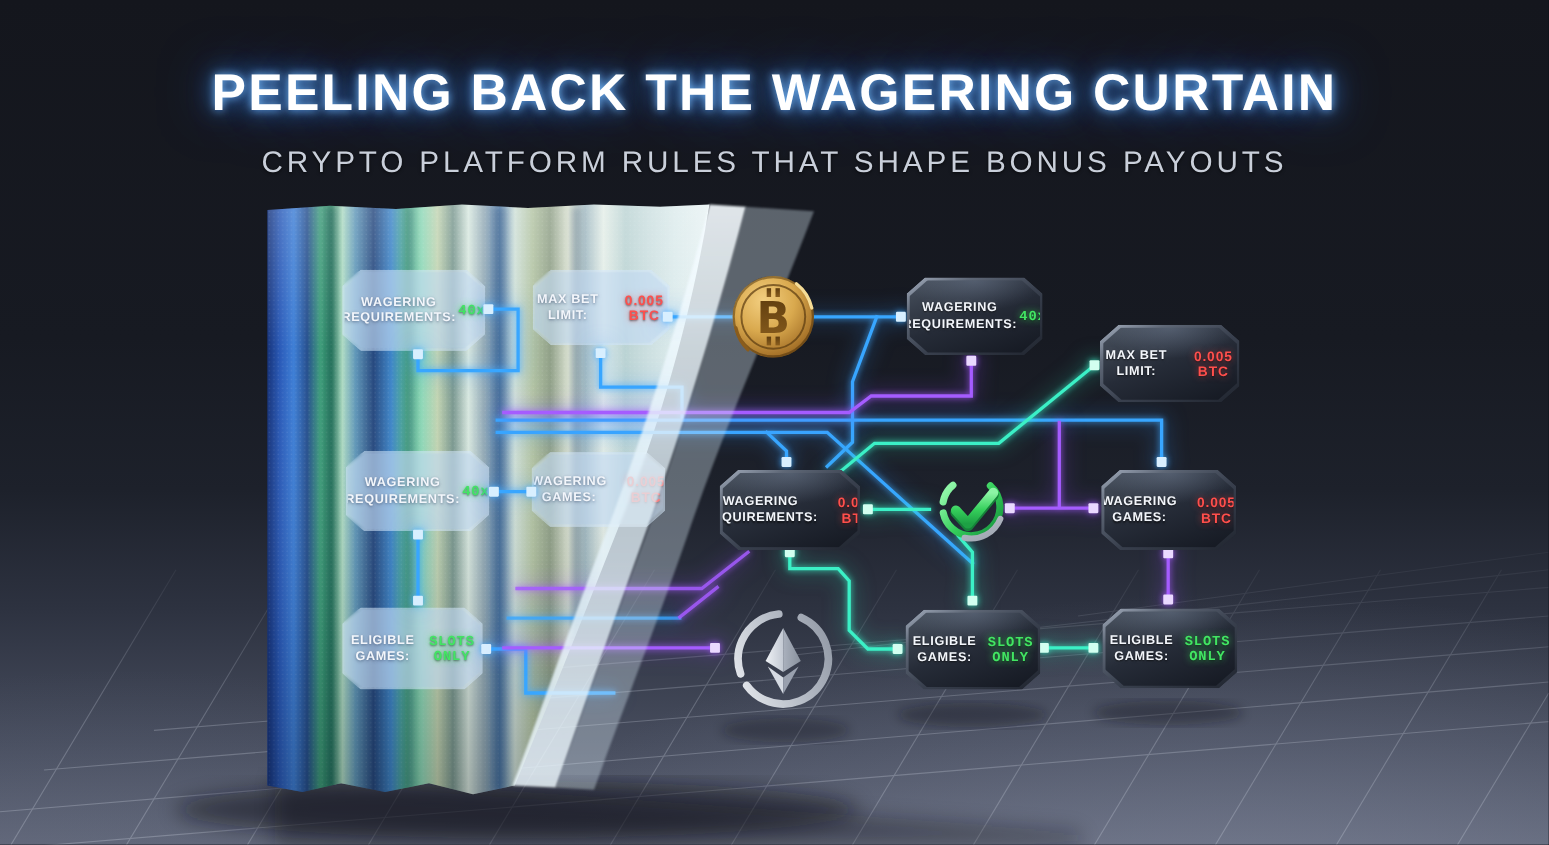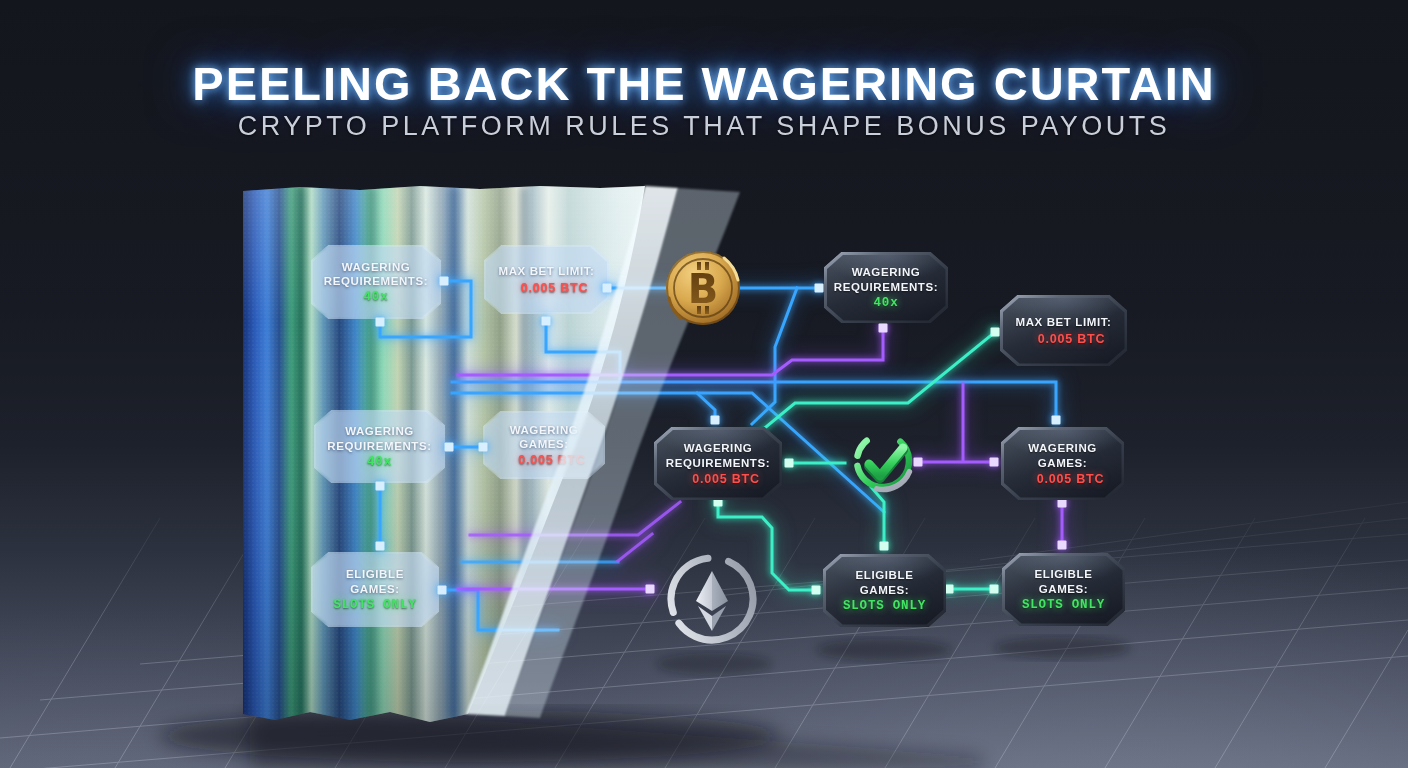--- a/index.html
+++ b/index.html
@@ -10,35 +10,35 @@
       radial-gradient(760px 360px at 8% 112%, rgba(120,128,150,.30), rgba(120,128,150,0) 70%),
       linear-gradient(180deg,#14161d 0%,#171a22 40%,#1d212b 58%,#2d3240 72%,#474d5e 88%,#5d6375 100%);
   }
   #stage > *{position:absolute;}
   .layer{left:0;top:0;width:1408px;height:768px;}
 
   
   .header{left:0;top:56px;width:1408px;text-align:center;z-index:8;}
   .title{font-size:47px;font-weight:800;letter-spacing:2px;color:#ffffff;
     text-shadow:0 0 8px rgba(120,190,255,.95),0 0 22px rgba(70,150,255,.8),0 0 48px rgba(50,120,255,.55),0 2px 2px rgba(0,0,20,.6);}
-  .subtitle{margin-top:0;font-size:27px;font-weight:500;letter-spacing:3.5px;color:#c9cfda;
+  .subtitle{margin-top:21px;font-size:27px;font-weight:500;letter-spacing:3.5px;color:#c9cfda;
     text-shadow:0 1px 3px rgba(0,0,0,.7);}
 
   
   .node{z-index:7;}
   .node.glass{z-index:3;}
   .oct{clip-path:polygon(17px 0,calc(100% - 17px) 0,100% 15px,100% calc(100% - 15px),calc(100% - 17px) 100%,17px 100%,0 calc(100% - 15px),0 15px);}
   .node-bg{position:absolute;inset:0;}
   .node.dark .node-bg{background:linear-gradient(150deg,#a6b0c0 0%,#5f6877 24%,#39404e 55%,#20252f 100%);}
   .node.dark .node-in{position:absolute;inset:2.5px;
     background:radial-gradient(90px 40px at 50% 0%,rgba(130,145,170,.35),rgba(130,145,170,0) 70%),
                linear-gradient(160deg,#49525f 0%,#262c38 48%,#141821 100%);}
   .node.glass .node-bg{background:rgba(212,232,252,.55);}
   .node.glass .node-in{position:absolute;inset:2px;background:rgba(165,195,228,.20);backdrop-filter:blur(1.5px);}
-  .node-in{display:flex;flex-direction:column;align-items:center;justify-content:center;gap:2px;text-align:center;}
+  .node-in{display:flex;flex-direction:row;align-items:center;justify-content:center;gap:2px;text-align:center;}
   .node-label{font-size:11.5px;line-height:1.25;font-weight:700;letter-spacing:.6px;color:#f3f6fb;max-width:110px;
     text-shadow:0 1px 2px rgba(0,0,0,.75),0 0 6px rgba(255,255,255,.12);}
   .node.glass .node-label{text-shadow:0 1px 3px rgba(15,35,70,.6),0 0 5px rgba(255,255,255,.25);}
   .narrow .node-label{max-width:80px;}
   .node-value{font-size:12.5px;font-weight:700;letter-spacing:.8px;}
   .v-green{color:#42e563;text-shadow:0 0 7px rgba(66,229,99,.8),0 1px 2px rgba(0,0,0,.6);font-family:Liberation Mono, monospace;}
   .v-red{color:#ff4f4c;text-shadow:0 0 7px rgba(255,79,76,.6),0 1px 2px rgba(0,0,0,.6);padding-left:16px;}
 
   
   .grid-svg{z-index:1;}

